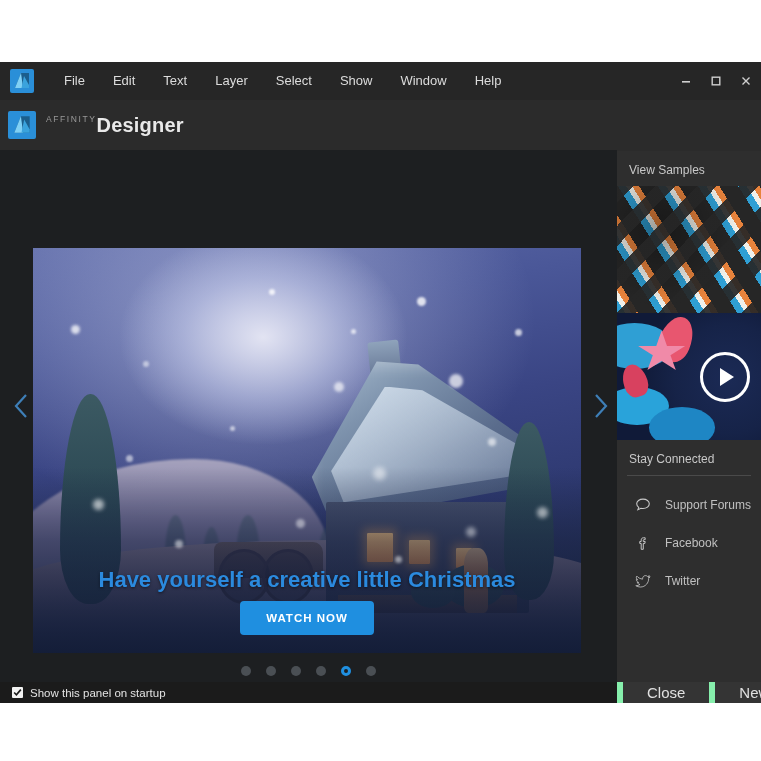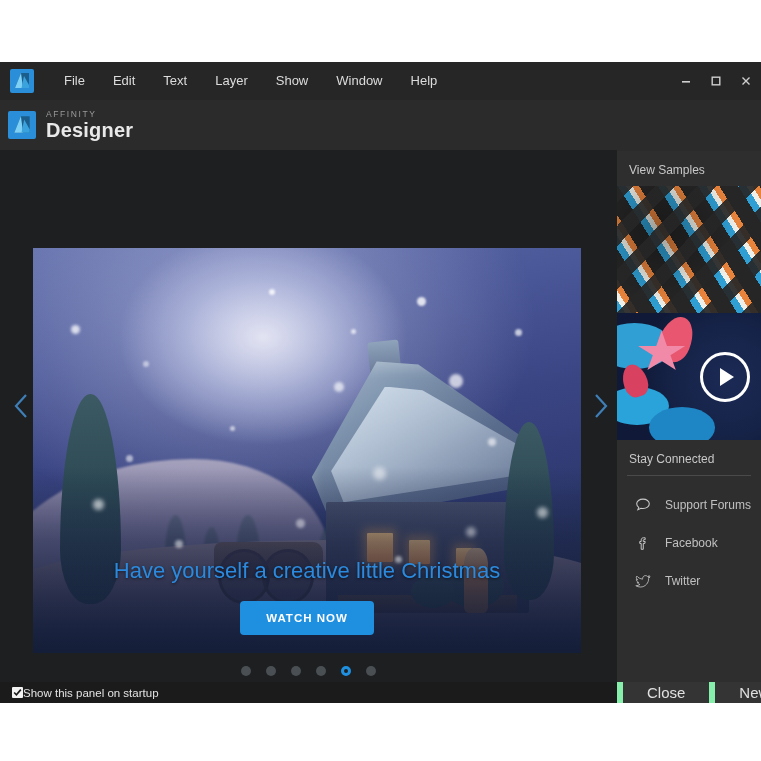--- a/index.html
+++ b/index.html
@@ -37,21 +37,21 @@
   
   .brandbar{
     position:absolute;left:0;top:38px;width:761px;height:50px;
     background:#2b2b2b;display:flex;align-items:center;
   }
   .brandmark{
     width:28px;height:28px;margin-left:8px;margin-right:10px;
     background:#2a8fd8;border-radius:2px;position:relative;flex:none;
   }
   .brandmark svg{position:absolute;left:3px;top:3px;}
-  .brandtext{display:flex;flex-direction:column;justify-content:flex-end;line-height:1;}
+  .brandtext{display:flex;flex-direction:row;justify-content:flex-end;line-height:1;}
   .brand-sub{
     color:#9a9a9a;font-size:8.5px;letter-spacing:1.6px;margin-bottom:2px;
   }
   .brand-main{color:#e9e9e9;font-size:20px;font-weight:bold;letter-spacing:.2px;}
 
   
   .welcome{
     position:absolute;left:0;top:88px;width:761px;height:532px;
     background:#2b2b2b;
   }
@@ -161,21 +161,21 @@
   .flake{
     position:absolute;border-radius:50%;background:#fff;pointer-events:none;
   }
 
   
   .herotext{
     position:absolute;left:0;bottom:0;width:100%;
     padding-bottom:18px;text-align:center;
   }
   .headline{
-    color:#2b8ade;font-size:22px;font-weight:normal;margin:0 0 17px 0;
+    color:#2b8ade;font-size:22px;font-weight:bold;margin:0 0 8px 0;
     text-shadow:0 1px 3px rgba(0,0,0,.55);
   }
   .subline{
     color:#5da5d8;font-size:12.5px;margin:0 0 20px 0;
     text-shadow:0 1px 3px rgba(0,0,0,.55);
   }
   .watchbtn{
     display:inline-block;background:#1f8fe0;color:#fff;
     font-size:11.5px;font-weight:bold;letter-spacing:1px;
     padding:11px 26px;border-radius:4px;border:none;cursor:pointer;
@@ -258,21 +258,21 @@
     display:flex;align-items:center;gap:12px;padding:9px 0 9px 16px;cursor:pointer;
   }
   .social-label{color:#c0c0c0;font-size:12px;}
   .social-icon{width:20px;height:20px;display:flex;align-items:center;justify-content:center;flex:none;}
 
   
   .bottombar{
     position:absolute;left:0;top:620px;width:761px;height:21px;
     background:#1b1b1b;display:flex;align-items:center;
   }
-  .chk-wrap{display:flex;padding-left:12px;cursor:pointer;}
+  .chk-wrap{display:flex;gap:7px;padding-left:12px;cursor:pointer;}
   .chkbox{
     width:11px;height:11px;background:#f2f2f2;border-radius:1px;
     display:flex;align-items:center;justify-content:center;flex:none;
   }
   .chk-label{color:#e2e2e2;font-size:11.5px;}
   .btnrow{position:absolute;left:617px;top:0;display:flex;height:21px;}
   .dlgbtn{
     height:21px;padding:0 24px;background:#343434;color:#e0e0e0;
     font-size:15px;border:none;border-left:6px solid #86efac;cursor:pointer;
     display:flex;align-items:center;justify-content:center;
@@ -288,20 +288,21 @@
       <svg width="20" height="20" viewBox="0 0 20 20">
         <path d="M3 17 L9 2 L17 2 L17 17 Z" fill="#1b5e8c"></path>
         <path d="M9 2 L3 17 L11 17 Z" fill="#7fd0f5"></path>
         <path d="M12 5 L17 14 L17 17 L9.5 17 Z" fill="#3aa3dd"></path>
       </svg>
     </div>
     <div class="menuitem">File</div>
     <div class="menuitem">Edit</div>
     <div class="menuitem">Text</div>
     <div class="menuitem">Layer</div>
+    <div class="menuitem">Select</div>
     <div class="menuitem">Show</div>
     <div class="menuitem">Window</div>
     <div class="menuitem">Help</div>
     <div class="wincontrols">
       <div class="winbtn">
         <svg width="12" height="12" viewBox="0 0 12 12">
             <rect x="2" y="6" width="8" height="1.6" fill="#cfcfcf"></rect>
           </svg>
       </div>
       <div class="winbtn">

